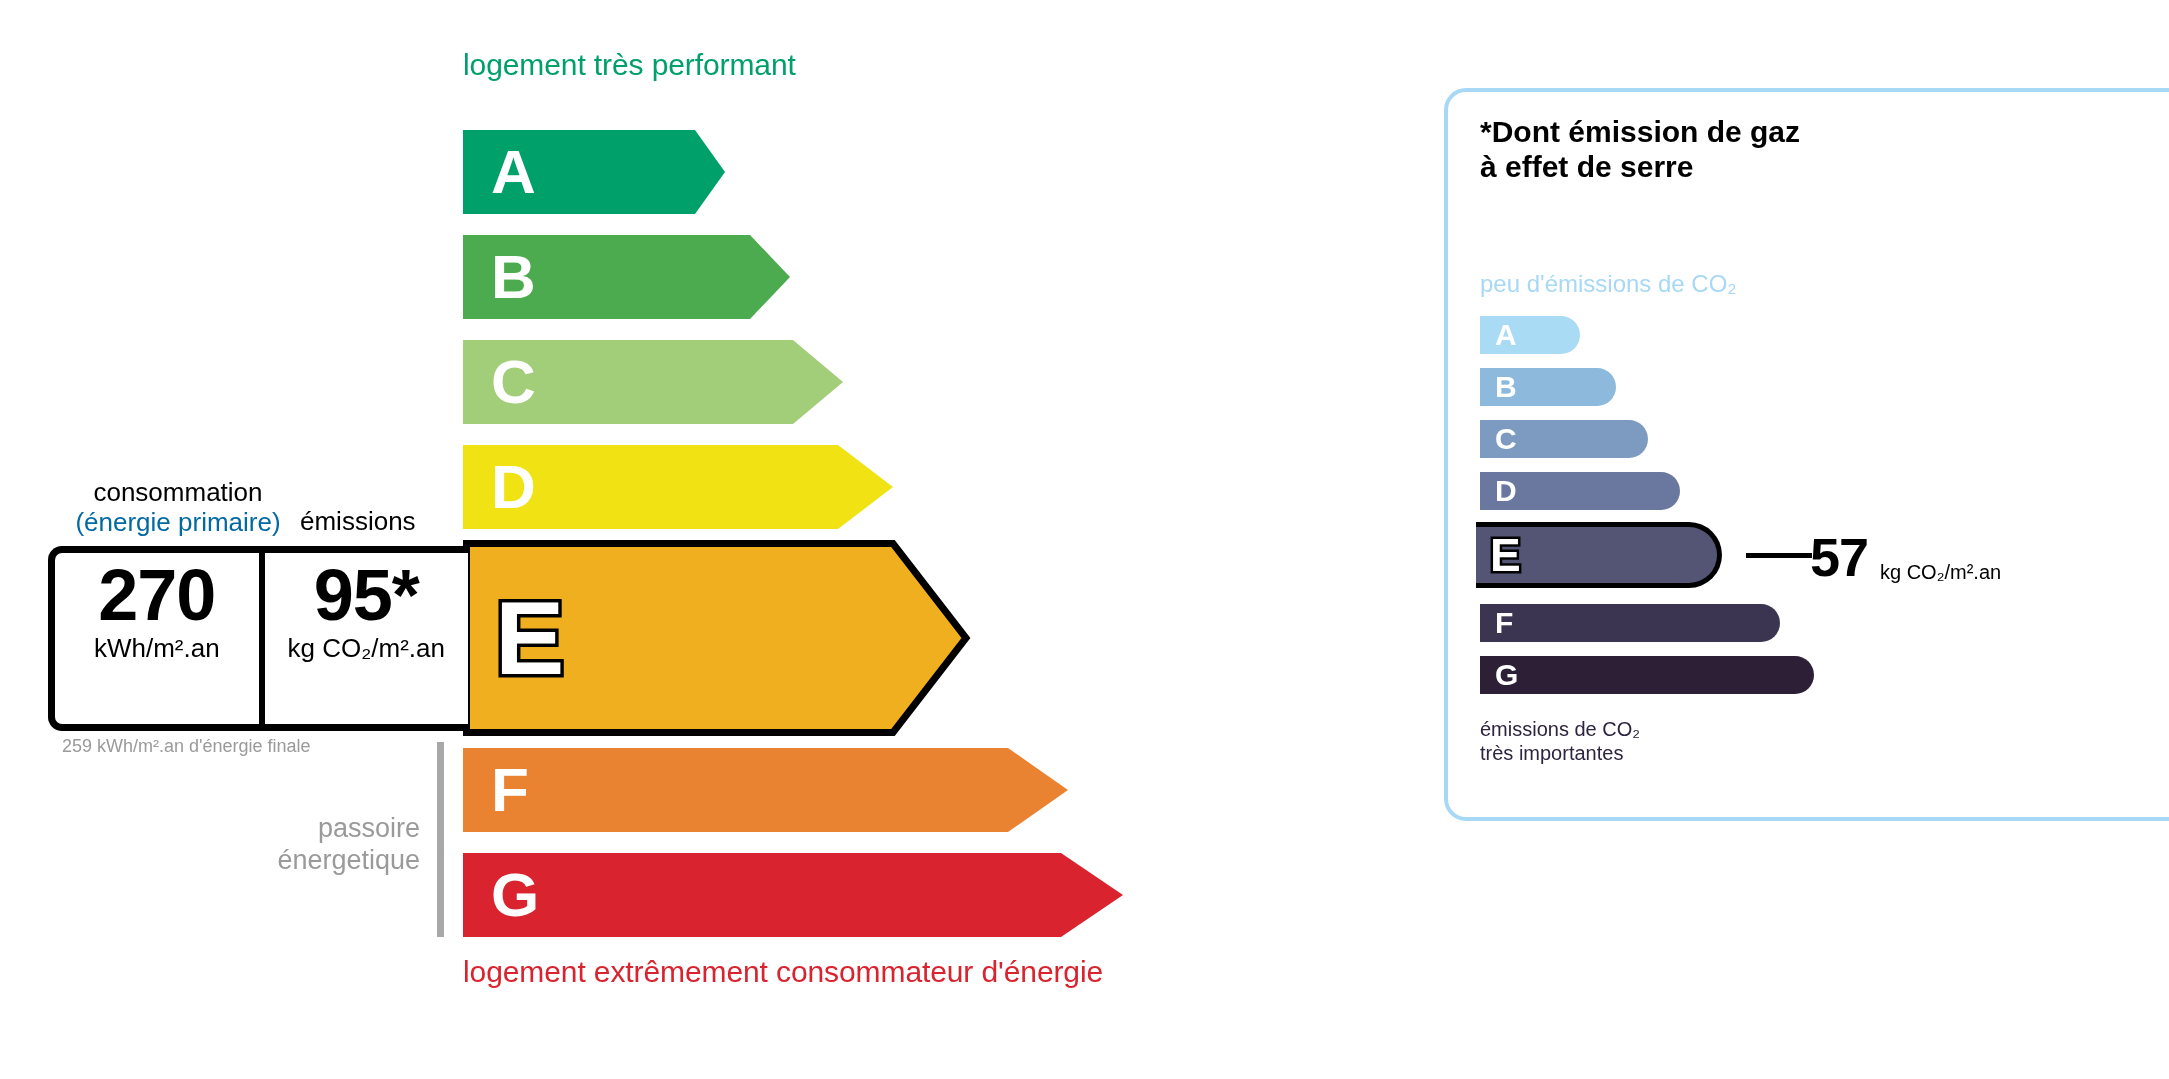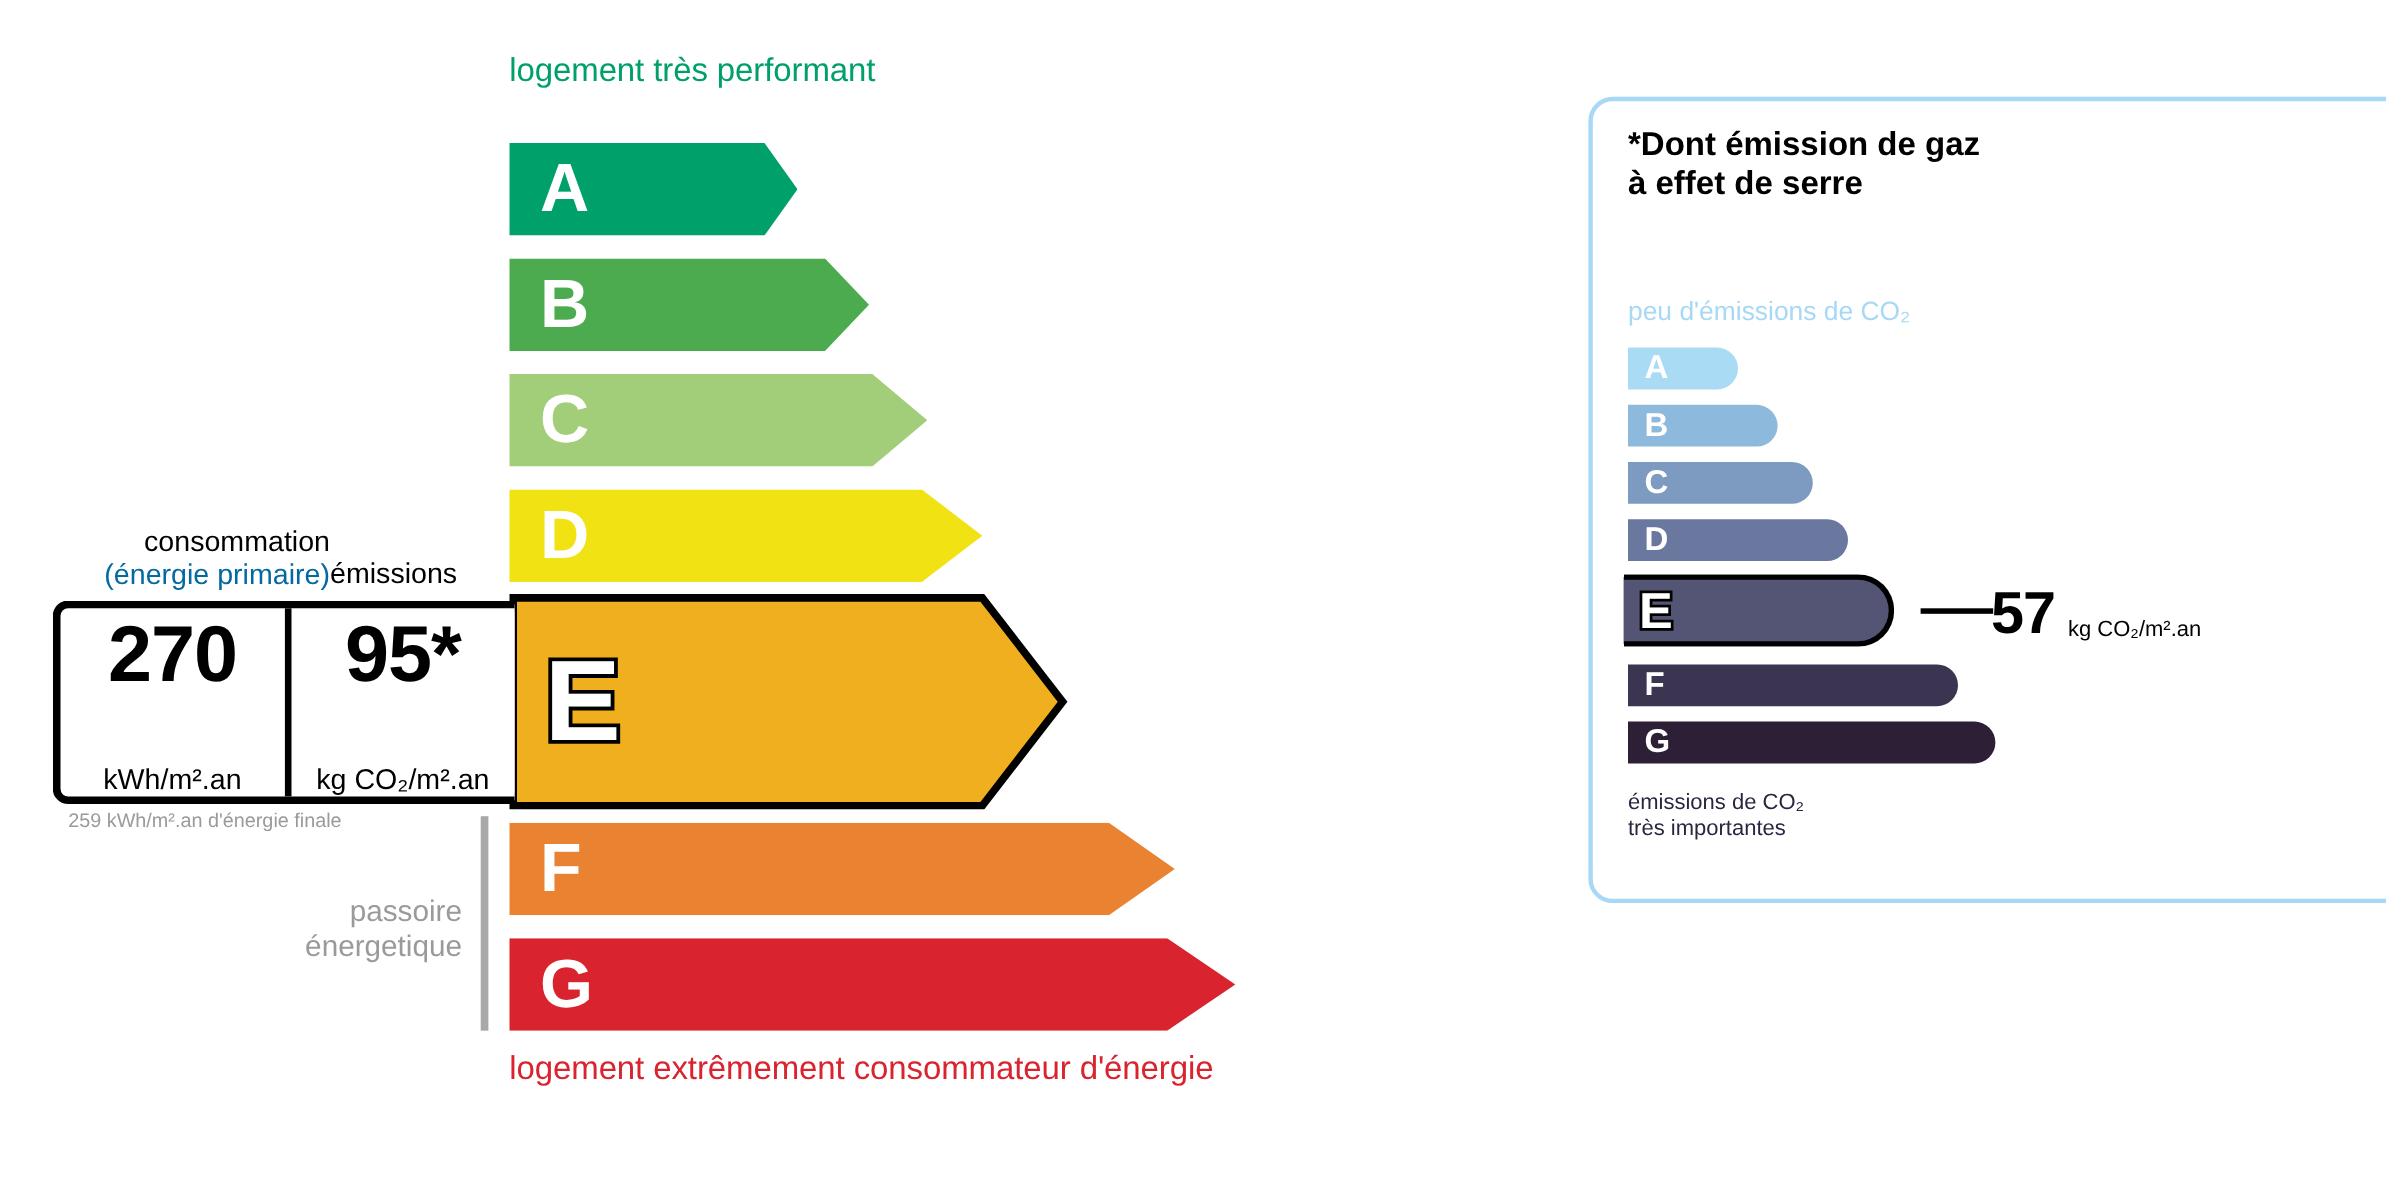--- a/index.html
+++ b/index.html
@@ -93,21 +93,21 @@
     background: #ffffff;
     box-sizing: border-box;
     display: flex;
   }
   .value-cell {
     flex: 1 1 50%;
     position: relative;
     display: flex;
     flex-direction: column;
     align-items: center;
-    justify-content: space-between;
+    justify-content: flex-start;
     padding-top: 8px;
   }
   .value-cell.right { border-left: 6px solid #000000; }
   .value-num {
     font-size: 72px;
     font-weight: bold;
     line-height: 0.95;
     color: #000000;
     letter-spacing: -1px;
   }
@@ -116,25 +116,24 @@
     color: #000000;
     margin-top: 4px;
     white-space: nowrap;
   }
 
   .label-consommation {
     position: absolute;
     left: 68px;
     top: 478px;
     width: 220px;
-    text-align: right;
+    text-align: center;
     font-size: 26px;
     color: #000000;
     line-height: 1.15;
-    margin-left: 12px;
   }
   .label-consommation .sub { color: #0369a1; display: block; }
 
   .label-emissions {
     position: absolute;
     left: 300px;
     top: 506px;
     font-size: 26px;
     color: #000000;
     white-space: nowrap;

